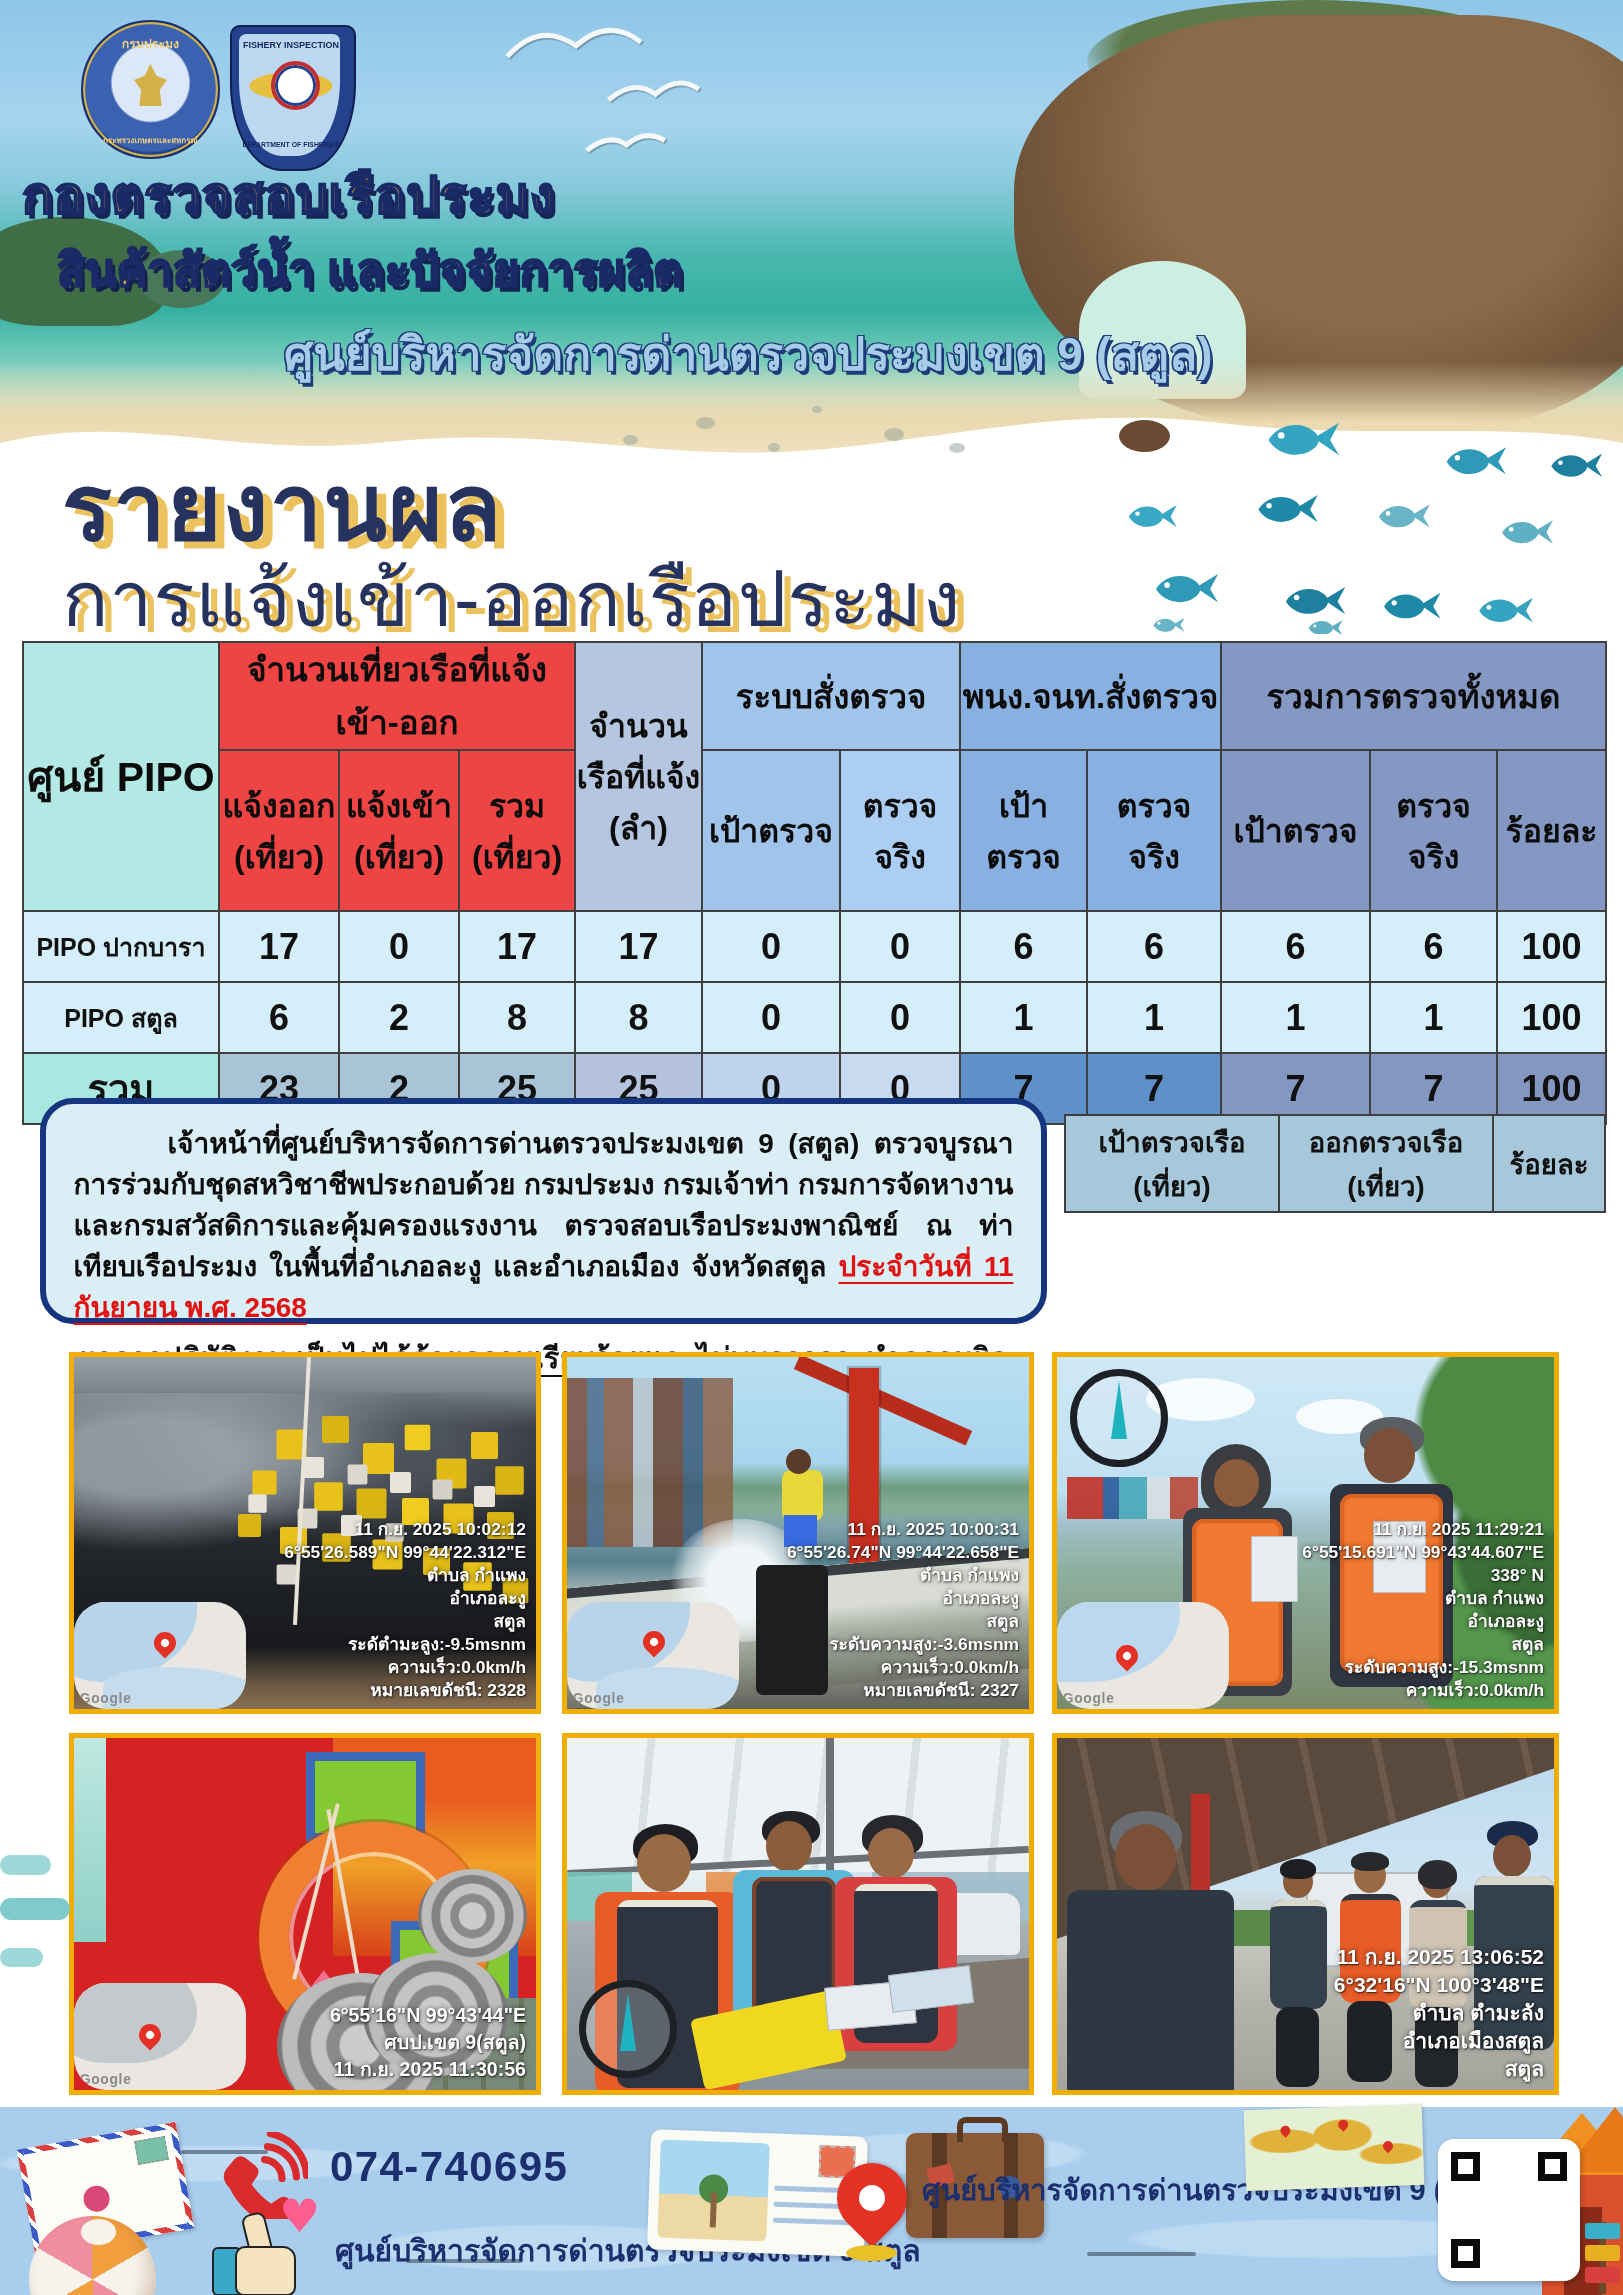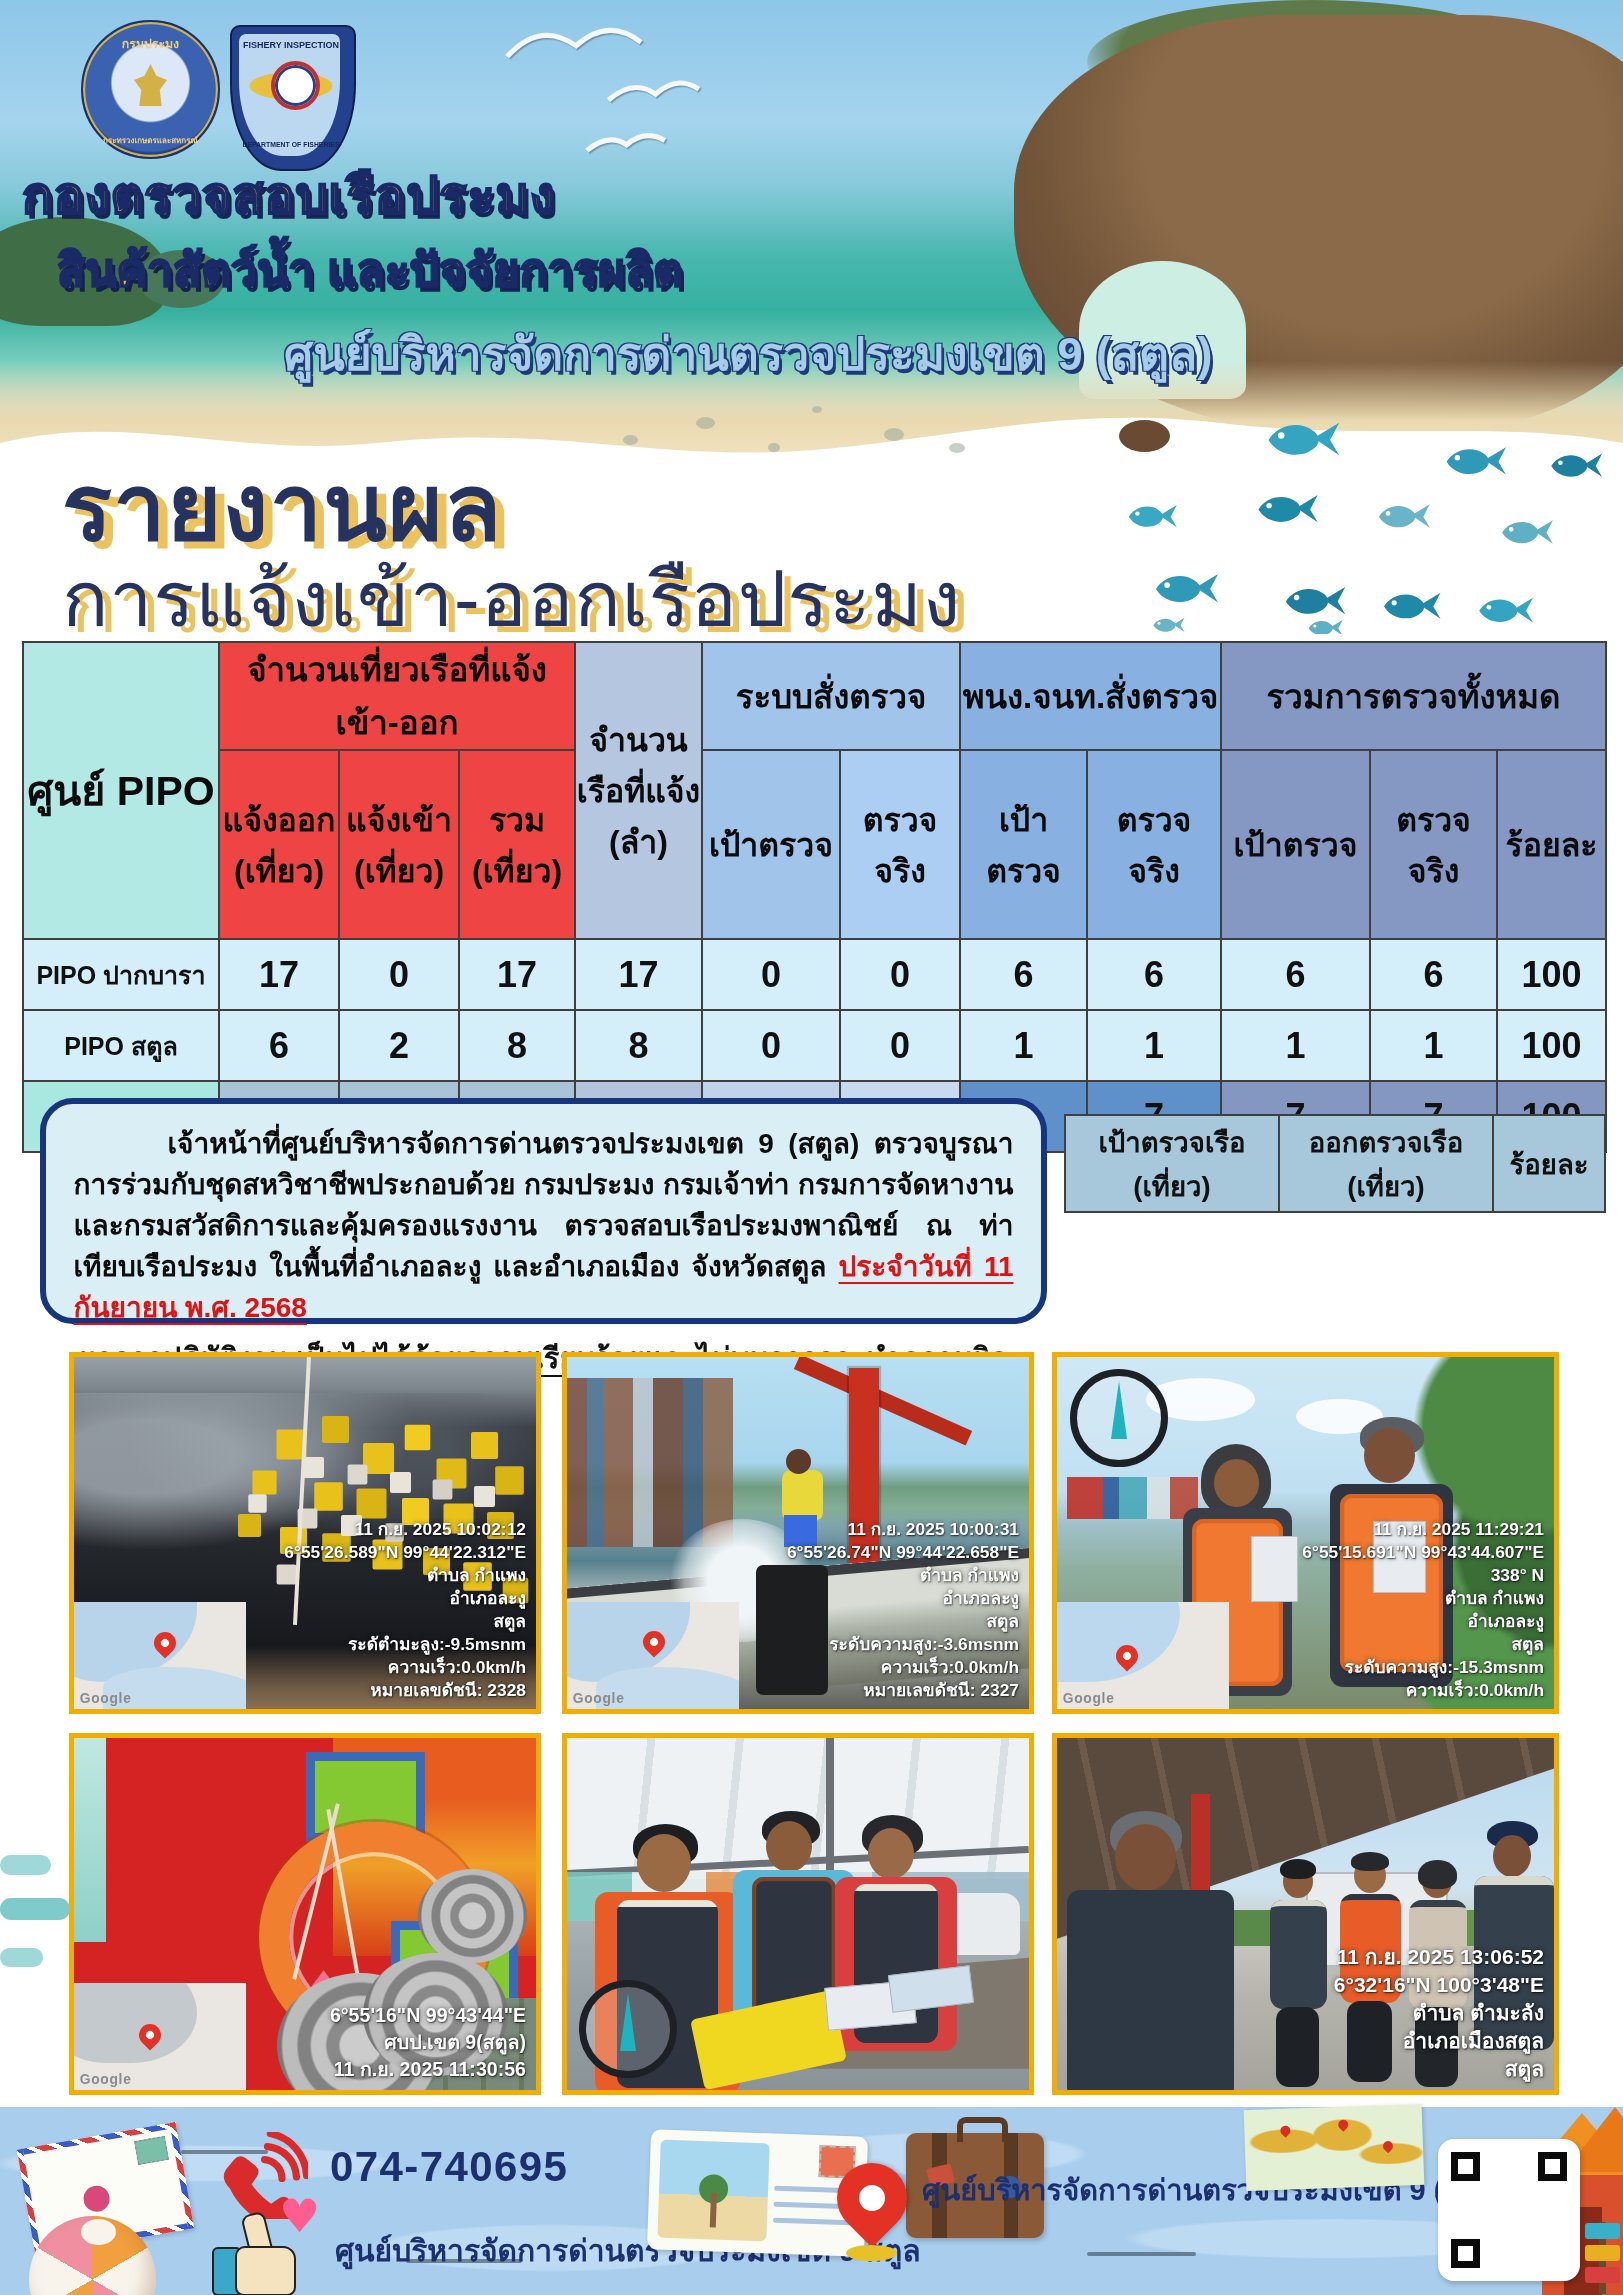--- a/index.html
+++ b/index.html
@@ -90,21 +90,21 @@
   table.summary td{background:#a9e6e2;font-size:42px;font-weight:800;height:106px;}
 
   
   .photo{position:absolute;width:472px;height:362px;border:5.8px solid #f2ae00;box-sizing:border-box;overflow:hidden;background:#9aa2a8;}
   .photo.wide{width:507px;}
   .scene{position:absolute;left:0;top:0;right:0;bottom:0;}
   .ov{position:absolute;right:10px;bottom:7.2px;text-align:right;color:#fff;font-size:17.4px;line-height:23px;font-weight:700;
       text-shadow:0 0 5px rgba(0,0,0,.6),0.7px 0.7px 1.4px rgba(0,0,0,.6);z-index:6;}
   .ov.top{top:8.7px;bottom:auto;}
   .ov.big{font-size:21px;line-height:28px;}
-  .map-inset{position:absolute;left:0;bottom:0;width:172px;height:107px;background:#eae7e2;z-index:5;overflow:hidden;}
+  .map-inset{position:absolute;left:0;bottom:0;width:172px;height:107px;background:#eae7e2;z-index:5;overflow:hidden;border-radius:32px;}
   .river{position:absolute;left:-22px;top:-29px;width:145px;height:109px;background:#b8d4ea;border-radius:0 0 80% 40%;}
   .river2{position:absolute;left:29px;top:65px;width:159px;height:51px;background:#c5dcee;border-radius:40% 60% 0 0;}
   .gpin{position:absolute;width:22px;height:22px;background:#e33225;border-radius:50% 50% 50% 0;transform:rotate(-45deg);}
   .gpin:after{content:"";position:absolute;left:6.5px;top:6.5px;width:8.7px;height:8.7px;border-radius:50%;background:#fff;}
   .glabel{position:absolute;left:5.8px;bottom:2.9px;font-size:13.8px;font-weight:700;color:#8a8a8a;letter-spacing:0.7px;}
   .compass{position:absolute;width:84px;height:84px;border-radius:50%;border:7.2px solid #1d2126;
     background:rgba(235,240,242,.25);z-index:6;}
   .needle{position:absolute;left:50%;top:5.8px;width:0;height:0;transform:translateX(-50%);
     border-left:8px solid transparent;border-right:8px solid transparent;border-bottom:58px solid #1fb3c0;}
 
@@ -353,21 +353,21 @@
         <tr style="height:72px">
       <th rowspan="2" class="h-teal">ศูนย์ PIPO</th>
       <th colspan="3" class="h-g1">จำนวนเที่ยวเรือที่แจ้งเข้า-ออก</th>
       <th rowspan="2" class="h-boats pre">จำนวน
 เรือที่แจ้ง
 (ลำ)</th>
       <th colspan="2" class="h-g2">ระบบสั่งตรวจ</th>
       <th colspan="2" class="h-g3">พนง.จนท.สั่งตรวจ</th>
       <th colspan="3" class="h-g4">รวมการตรวจทั้งหมด</th>
     </tr>
-    <tr style="height:189px">
+    <tr style="height:161px">
       <th class="h-g1 sub pre">แจ้งออก
 (เที่ยว)</th>
       <th class="h-g1 sub pre">แจ้งเข้า
 (เที่ยว)</th>
       <th class="h-g1 sub pre">รวม
 (เที่ยว)</th>
       <th class="h-g2 sub">เป้าตรวจ</th>
       <th class="h-g2b sub pre">ตรวจ
 จริง</th>
       <th class="h-g3 sub pre">เป้า

